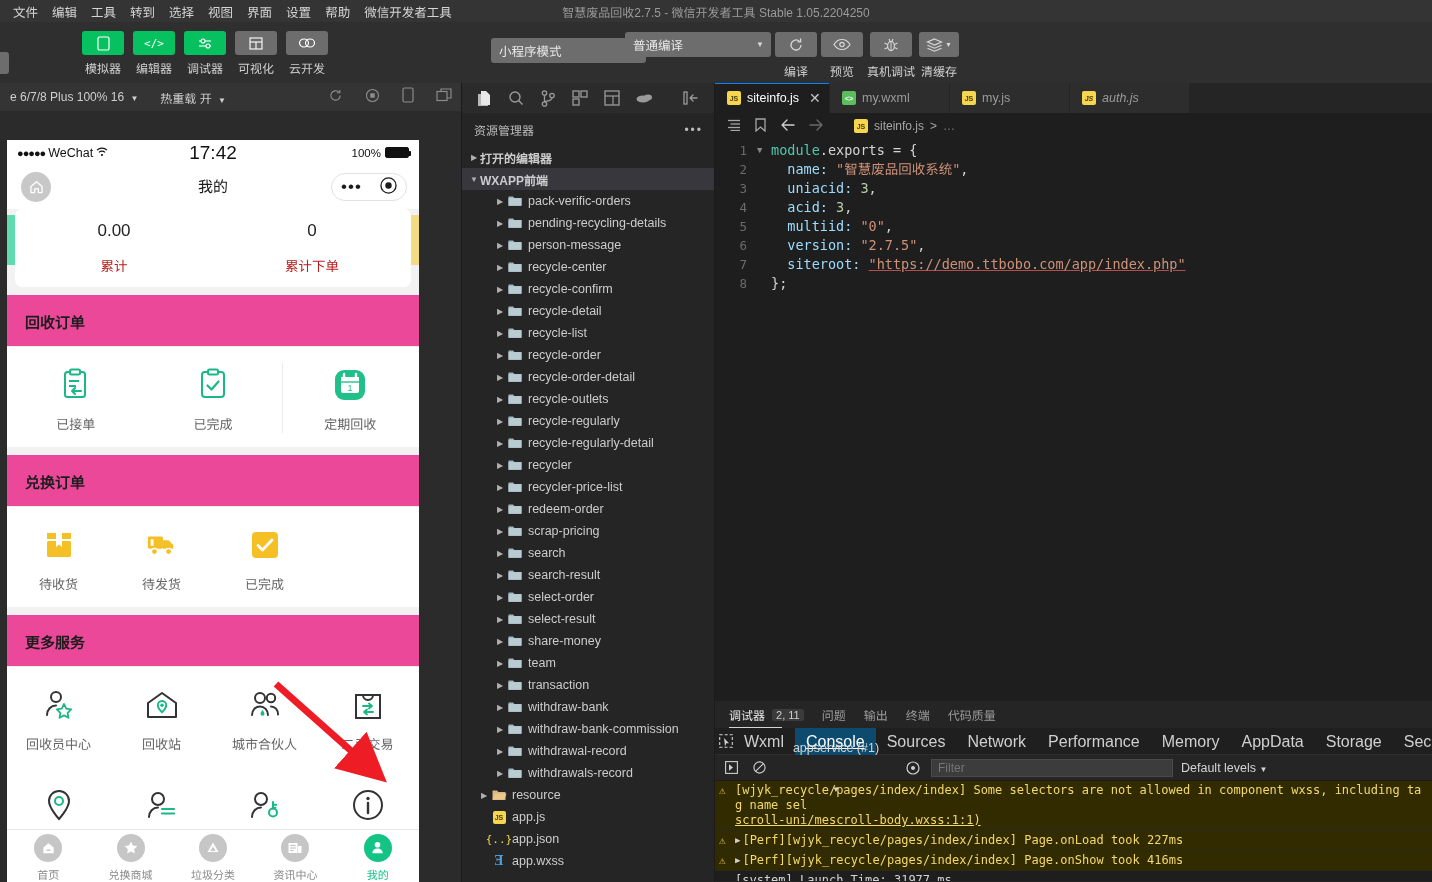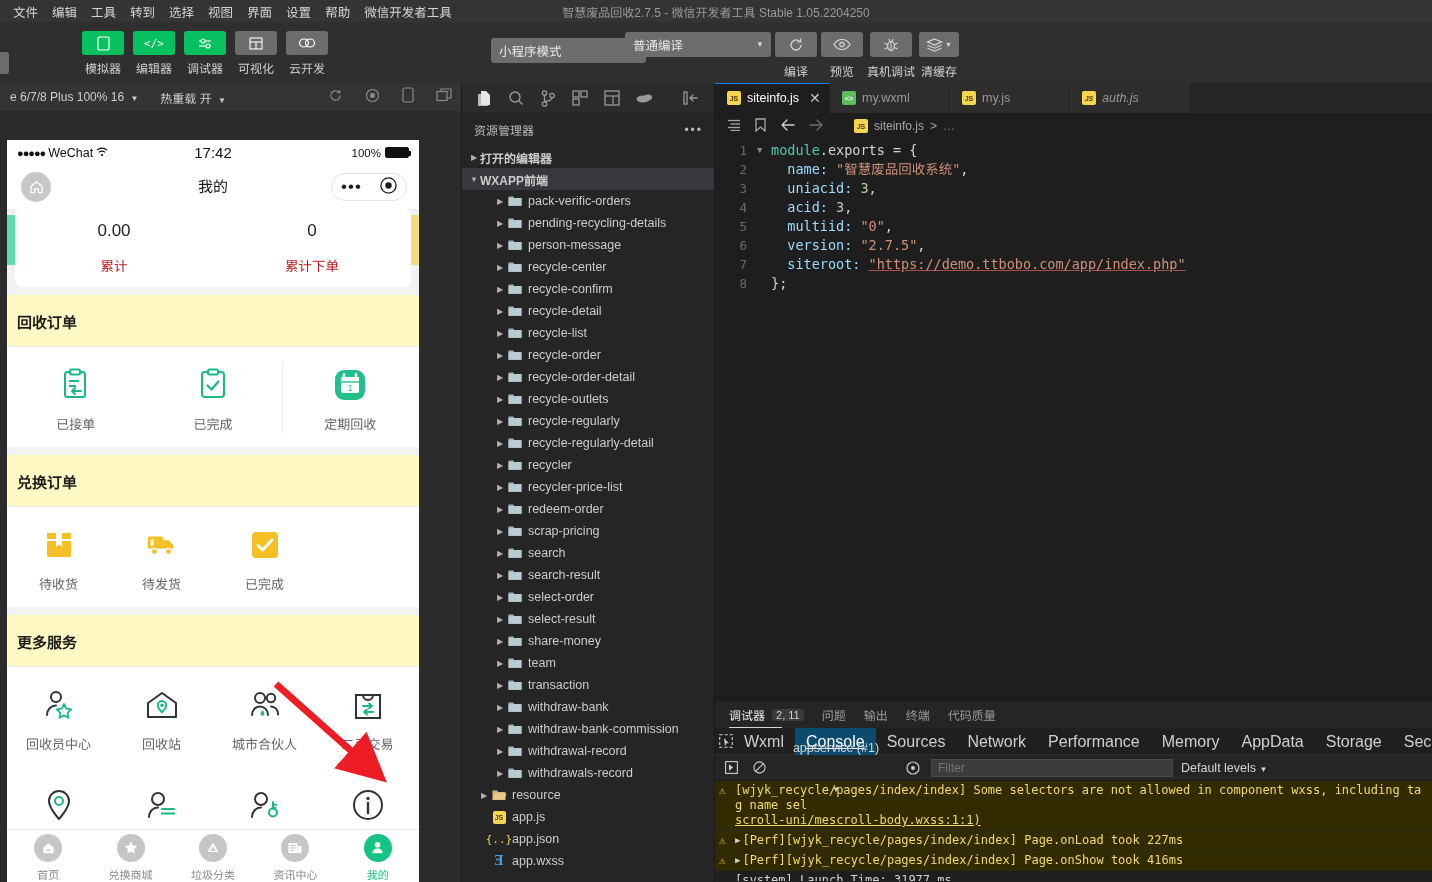--- a/index.html
+++ b/index.html
@@ -74,21 +74,21 @@
   .phone {
     position: absolute; left: 7px; top: 29px; width: 412px; height: 745px;
     background: #fff; overflow: hidden;
   }
   .statusbar {
     height: 25px; display: flex; align-items: center; font-size: 12.5px;
     color: #111; padding: 0 10px; position: relative; background:#fff;
   }
   .sb-left { display: flex; align-items: center; gap: 3px; }
   .sb-dots { letter-spacing: -1px; font-size: 11px; }
-  .sb-time { position: absolute; left: 0; right: 0; text-align: center; font-size: 15px; }
+  .sb-time { position: absolute; left: 0; right: 0; text-align: center; font-size: 19px; }
   .sb-right { position: absolute; right: 10px; display: flex; align-items: center; gap: 4px; font-size: 11.5px; }
   .battery { width: 24px; height: 11px; border: 1.2px solid #111; border-radius: 2px; position: relative; }
   .battery::after { content:''; position:absolute; right:-3px; top:3px; width:2px; height:5px; background:#111; border-radius:0 1px 1px 0;}
   .battery i { display:block; width:100%; height:100%; background:#111; }
 
   .navbar { height: 44px; position: relative; background: #fff; }
   .navbar-title { position:absolute; left:0; right:0; text-align:center; line-height:44px; font-size:15px; color:#1a1a1a; }
   .home-btn {
     position:absolute; left:14px; top:7px; width:30px; height:30px; border-radius:50%;
     background:#c8c8c8; display:flex; align-items:center; justify-content:center; cursor:pointer;
@@ -104,21 +104,21 @@
   .statband .stripe-l { position:absolute; left:0; top:6px; width:14px; height:50px; background:#5fdcae; }
   .statband .stripe-r { position:absolute; right:0; top:6px; width:14px; height:50px; background:#f2dc82; }
   .statcard {
     position:absolute; left:8px; right:8px; top:0; height:78px; background:#fff;
     border-radius:7px; display:flex; align-items:center;
   }
   .statcell { flex:1; text-align:center; }
   .stat-num { font-size:17px; color:#222; }
   .stat-lbl { font-size:13.5px; color:#b91c1c; margin-top:14px; }
 
-  .section-head { padding: 16px 10px 14px; font-size:15px; font-weight:bold; color:#1d1d1d; background:#fef9c3; }
+  .section-head { padding: 16px 18px 14px; font-size:15px; font-weight:bold; color:#1d1d1d; background:#ec4899; }
   .divider { height:1px; background:#ececec; }
   .grid4 { display:flex; background:#fff; }
   .grid-cell {
     flex:1; display:flex; flex-direction:column; align-items:center;
     padding: 18px 0 14px; cursor:pointer; position:relative;
   }
   .grid-cell .gi { height:40px; display:flex; align-items:center; justify-content:center; }
   .grid-cell .gl { font-size:13px; color:#666; margin-top:9px; }
   .vsep { position:absolute; left:0; top:16px; bottom:14px; width:1px; background:#ececec; }
   .grid3 .grid-cell { flex: 0 0 25%; }

